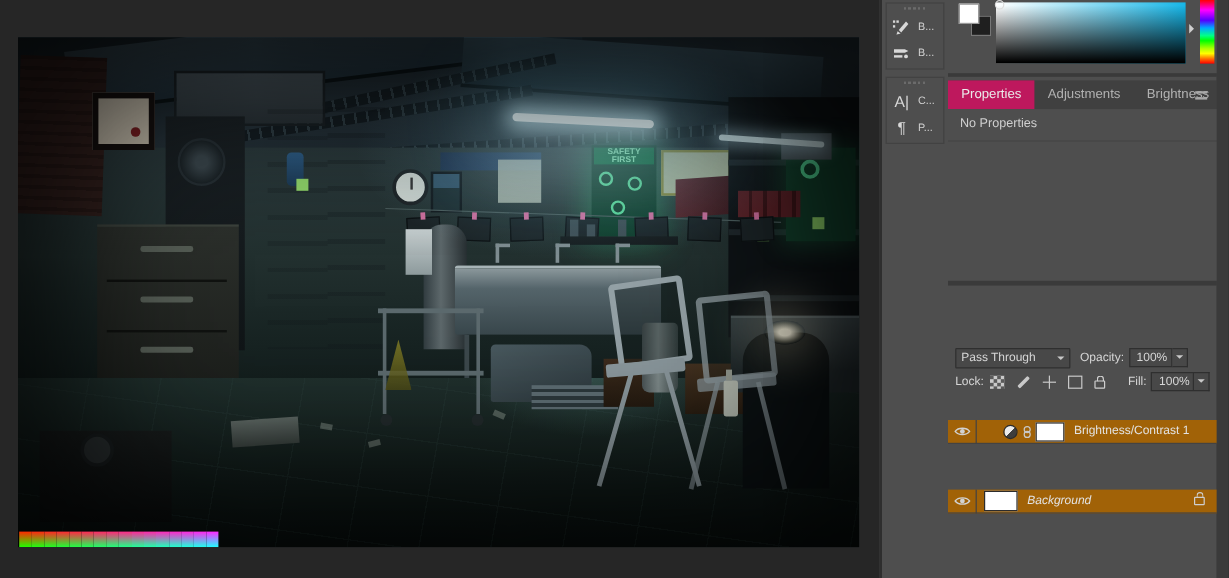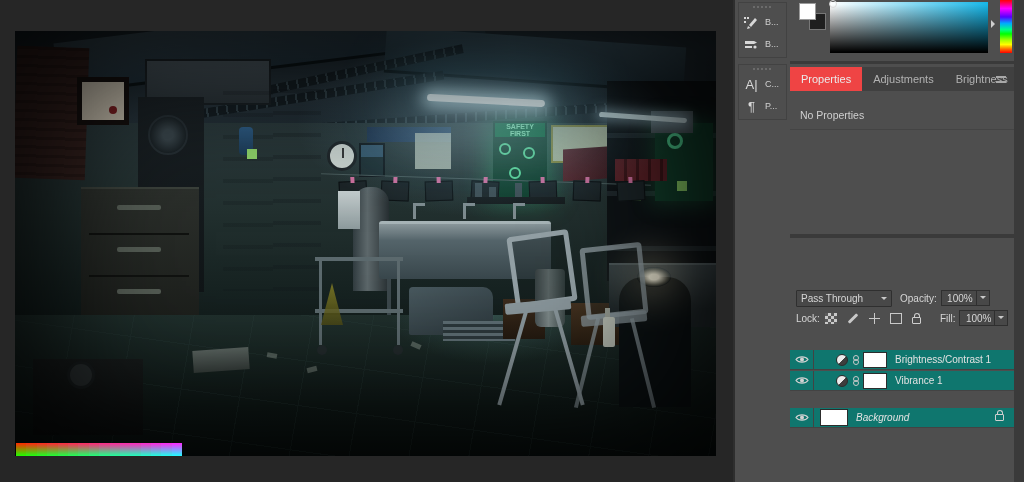--- a/index.html
+++ b/index.html
@@ -148,25 +148,25 @@
   #color-field { left:40px; top:2px; width:158px; height:51px;
     background:linear-gradient(to top,#000 2%,rgba(0,0,0,0) 95%),linear-gradient(to right,#ffffff,#17b5e6); }
   #field-cursor { left:39px; top:0px; width:8px; height:8px; border-radius:50%; border:1px solid #dcdcdc; }
   #hue-arrow { left:201px; top:20px; width:0; height:0; border:4px solid transparent; border-left-color:#cfcfcf; }
   #hue-strip { left:210px; top:0px; width:12px; height:53px;
     background:linear-gradient(to bottom,#ff0000 0%,#ff00ff 16%,#5500ff 32%,#00aaff 44%,#00ff88 56%,#00ff00 64%,#aaff00 76%,#ffff00 84%,#ff6600 93%,#ff0000 100%); }
 
   
   .tabbar { position:absolute; left:0; width:224px; height:24px; background:#404040; display:flex; align-items:stretch; }
   .tab { padding:0 11px; font-size:11px; color:#b2b2b2; display:flex; align-items:center; cursor:pointer; }
-  .tab.active { background:#ef4444; color:#eaeaea; }
+  .tab.active { background:#be185d; color:#eaeaea; }
   .panel-menu { position:absolute; right:8px; top:9px; width:10px; height:7px; cursor:pointer;
     border-top:2px solid #a8a8a8; border-bottom:2px solid #a8a8a8; }
   .panel-body { position:absolute; left:0; width:224px; background:#4e4e4e; }
-  #no-props { font-size:10.5px; color:#cfcfcf; padding:18px 10px 8px 10px; border-bottom:1px solid #444; }
+  #no-props { font-size:10.5px; color:#cfcfcf; padding:6px 10px 8px 10px; border-bottom:1px solid #444; }
 
   
   .lrow { position:absolute; left:0; width:224px; display:flex; align-items:center; font-size:10px; color:#d6d6d6; }
   .select { background:#484848; border:1px solid #2f2f2f; border-radius:1px; height:17px;
     display:flex; align-items:center; padding:0 4px; gap:4px; cursor:pointer; }
   .caret { width:0; height:0; border:3px solid transparent; border-top-color:#c9c9c9; margin-top:3px; }
   .numfield { background:#484848; border:1px solid #2f2f2f; height:16px; min-width:36px;
     display:flex; align-items:center; justify-content:flex-end; padding:0 3px; cursor:text; }
   .numcaret { background:#484848; border:1px solid #2f2f2f; border-left:none; height:16px; width:13px;
     display:flex; align-items:center; justify-content:center; cursor:pointer; }
@@ -189,21 +189,21 @@
   .ic-brush { width:12px; height:3px; background:#c9c9c9; transform:rotate(-45deg); border-radius:1px; }
   .ic-move { width:11px; height:11px; position:relative; }
   .ic-move:before { content:''; position:absolute; left:5px; top:0; width:1.5px; height:11px; background:#c9c9c9; }
   .ic-move:after { content:''; position:absolute; left:0; top:5px; width:11px; height:1.5px; background:#c9c9c9; }
   .lock-ic { width:9px; height:7px; border:1.5px solid #cfcfcf; border-radius:1px; position:relative; }
   .lock-ic:before { content:''; position:absolute; left:1px; top:-5px; width:4px; height:4px;
     border:1.5px solid #cfcfcf; border-bottom:none; border-radius:4px 4px 0 0; }
 
   
   .layer-row { position:absolute; left:0; width:224px; height:20px; display:flex; align-items:center;
-    border-bottom:1px solid #434343; background:#0f766e; cursor:pointer; }
+    border-bottom:1px solid #434343; background:#a16207; cursor:pointer; }
   .layer-row.selected { background:#6b6b6b; }
   .eye-cell { width:24px; height:20px; display:flex; align-items:center; justify-content:center;
     border-right:1px solid #434343; flex:none; cursor:pointer; }
   .lname { font-size:10px; color:#e2e2e2; margin-left:8px; white-space:nowrap; }
   .chev { width:0; height:0; border:4px solid transparent; border-top-color:#cfcfcf; margin:3px 4px 0 5px; }
   .folder { width:15px; height:10px; background:#c9c9c9; border-radius:1px; position:relative; margin-left:2px; }
   .folder:before { content:''; position:absolute; left:0; top:-3px; width:6px; height:3px; background:#c9c9c9; border-radius:1px 1px 0 0; }
   .adj-ic { width:12px; height:12px; border-radius:50%; border:1px solid #2c2c2c;
     background:linear-gradient(135deg,#ececec 50%,#3e3e3e 50%); flex:none; }
   .link8 { width:7px; display:flex; flex-direction:column; align-items:center; margin:0 4px; flex:none; }
@@ -471,36 +471,20 @@
     <span class="indent"></span>
     <span class="adj-ic"></span>
     <span class="link8">
         <i></i>
         <i></i>
       </span>
     <span class="maskthumb"></span>
     <span class="lname">Brightness/Contrast 1</span>
   </div>
 
-  <div class="layer-row" style="top:371px">
-    <span class="eye-cell">
-      <svg width="14" height="9" viewBox="0 0 14 9">
-          <path d="M1 4.5 C3.5 1 10.5 1 13 4.5 C10.5 8 3.5 8 1 4.5 Z" fill="none" stroke="#d2d2d2" stroke-width="1.2"></path>
-          <circle cx="7" cy="4.5" r="2" fill="#d2d2d2"></circle>
-        </svg>
-    </span>
-    <span class="indent"></span>
-    <span class="adj-ic"></span>
-    <span class="link8">
-        <i></i>
-        <i></i>
-      </span>
-    <span class="maskthumb"></span>
-    <span class="lname">Vibrance 1</span>
-  </div>
 
 
 
   <div class="layer-row" style="top:408px">
     <span class="eye-cell">
       <svg width="14" height="9" viewBox="0 0 14 9">
           <path d="M1 4.5 C3.5 1 10.5 1 13 4.5 C10.5 8 3.5 8 1 4.5 Z" fill="none" stroke="#d2d2d2" stroke-width="1.2"></path>
           <circle cx="7" cy="4.5" r="2" fill="#d2d2d2"></circle>
         </svg>
     </span>

